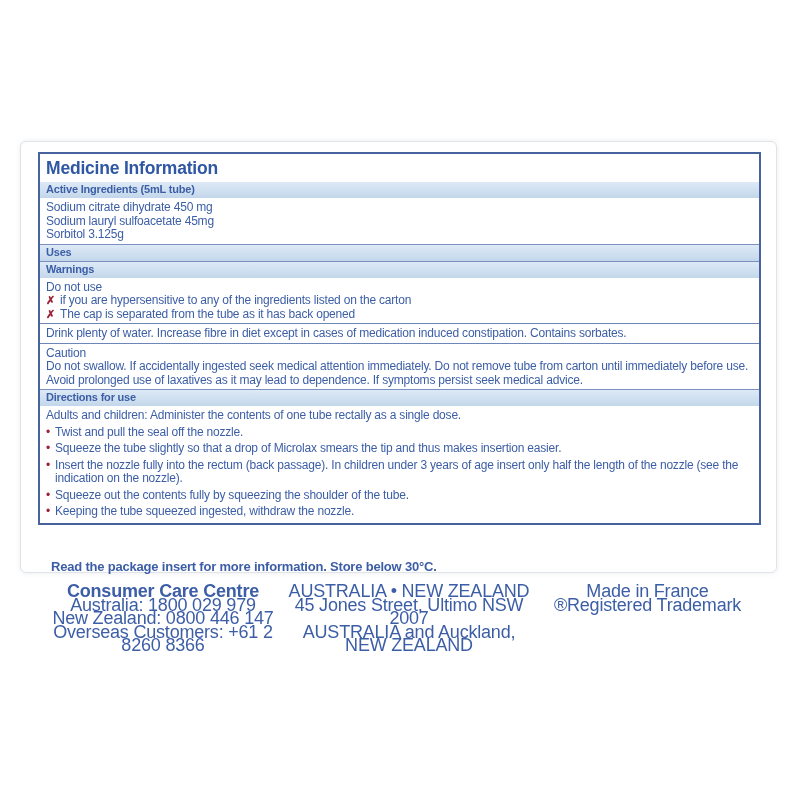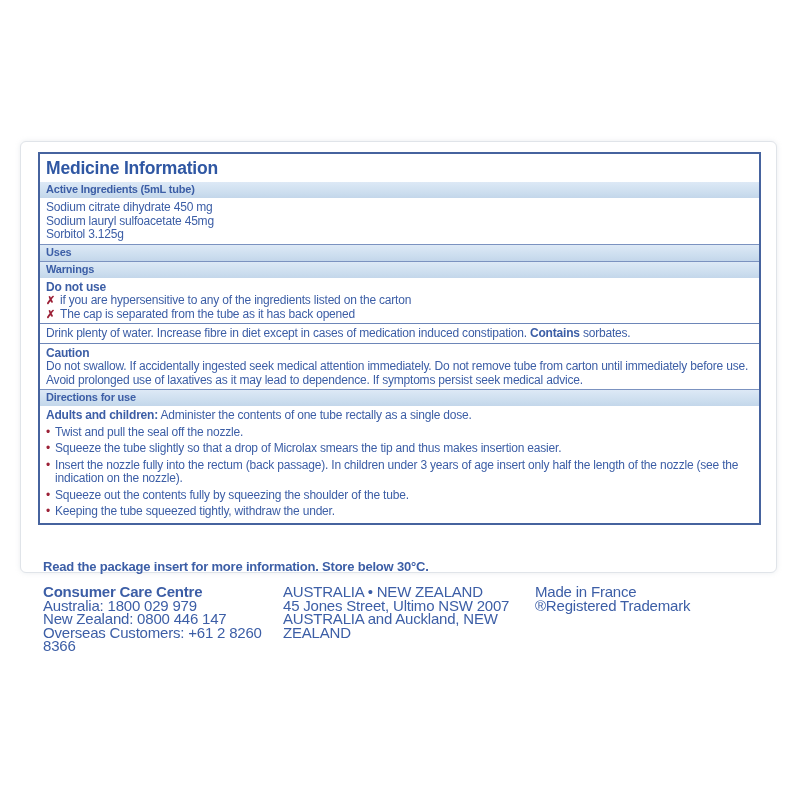--- a/index.html
+++ b/index.html
@@ -40,40 +40,40 @@
   }
   .band.first { border-top: none; }
 
   .title-row {
     padding: 5px 6px 4px;
     font-size: 17.5px; line-height: 19px;
     font-weight: bold;
     color: #2f57a3;
   }
 
-  .b { font-weight: bold; }
+  .b { font-weight: normal; }
 
   .xitem, .step { display: flex; align-items: flex-start; }
   .xmark {
     color: #9c2036; font-weight: bold;
     margin-right: 5px; flex: 0 0 auto;
     font-size: 11px; line-height: 13.5px;
   }
   .dot {
     color: #9c2036;
     margin-right: 5px; flex: 0 0 auto;
     font-size: 12px; line-height: 13.5px;
   }
   .step { margin-top: 3px; }
   .steps { margin-top: 2px; }
 
   .footer { position: absolute; left: 22px; right: 16px; top: 417px; }
-  .footer-note { font-weight: bold; font-size: 13px; line-height: 15px; letter-spacing: -0.2px; }
+  .footer-note { font-weight: bold; font-size: 13px; line-height: 15px; letter-spacing: -0.2px; margin-left: 8px; }
   .cols { display: flex; margin-top: 11px; letter-spacing: -0.2px; }
-  .col { font-size: 15px; line-height: 13.5px; }
+  .col { font-size: 18px; line-height: 13.5px; text-align: center; }
   .col-1 { width: 240px; }
   .col-2 { width: 252px; }
   .col-3 { flex: 1; }
   .col .head { font-weight: bold; }
 </style>
 </head>
 <body>
 
 <div class="page">
   <div class="card">
@@ -130,21 +130,21 @@
           <div class="step">
             <span class="dot">•</span>
             <span>Insert the nozzle fully into the rectum (back passage). In children under 3 years of age insert only half the length of the nozzle (see the indication on the nozzle).</span>
           </div>
           <div class="step">
             <span class="dot">•</span>
             <span>Squeeze out the contents fully by squeezing the shoulder of the tube.</span>
           </div>
           <div class="step">
             <span class="dot">•</span>
-            <span>Keeping the tube squeezed tightly, withdraw the under.</span>
+            <span>Keeping the tube squeezed ingested, withdraw the nozzle.</span>
           </div>
         </div>
       </div>
 
     </div>
 
     <div class="footer">
       <div class="footer-note">Read the package insert for more information. Store below 30°C.</div>
       <div class="cols">
         <div class="col col-1">

